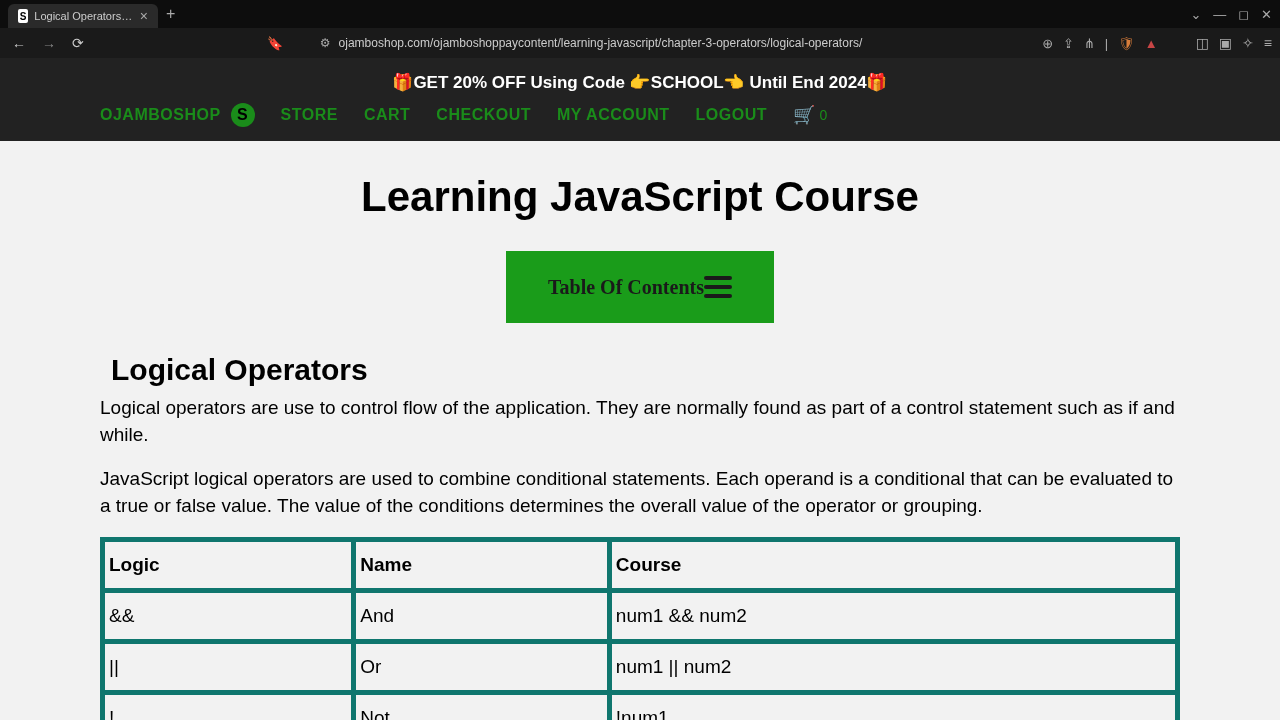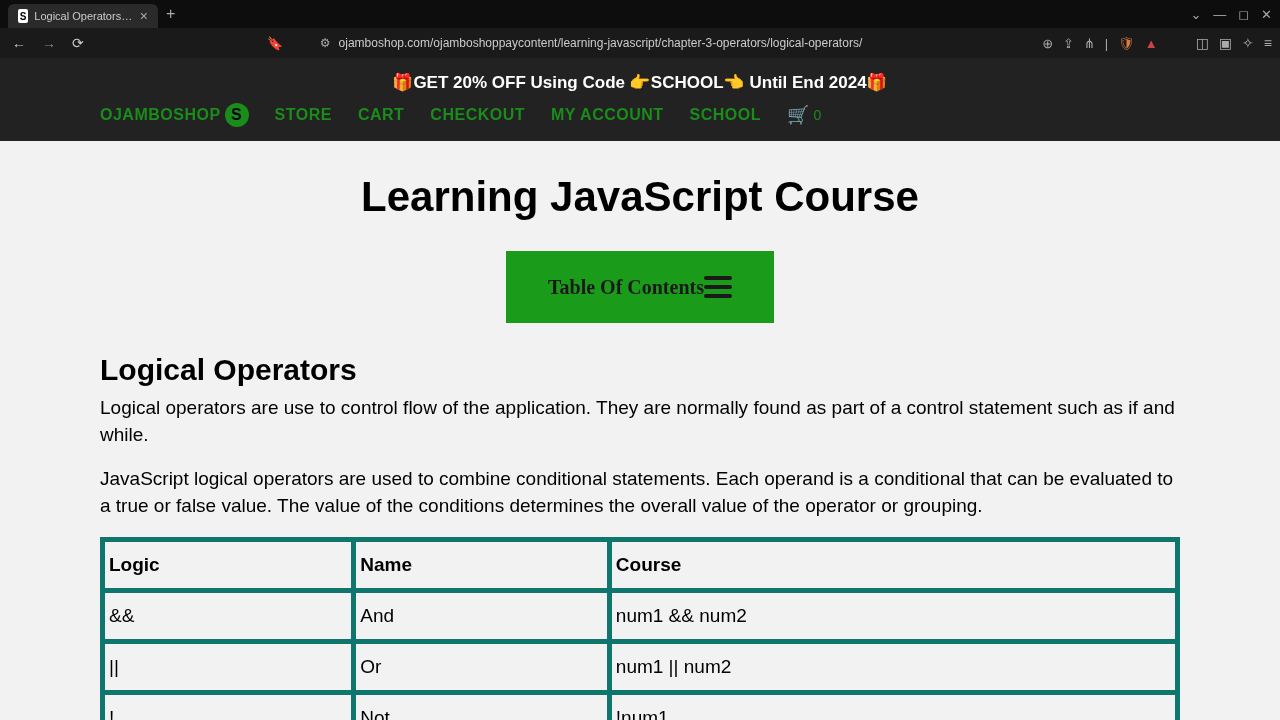--- a/index.html
+++ b/index.html
@@ -30,35 +30,35 @@
     .far-right-icons { display: flex; gap: 10px; color: #aaa; font-size: 14px; margin-left: 30px; }
     
     
     .viewport { background: #0369a1; height: calc(720px - 58px); overflow-y: auto; position: relative; }
     
     
     .site-header { background: #222; padding: 10px 0 14px 0; }
     .promo-banner { text-align: center; color: #fff; font-weight: bold; font-size: 17px; padding: 4px 0 10px 0; }
     .main-nav { display: flex; align-items: center; gap: 26px; padding: 0 100px; }
     .nav-link { color: #1a8c1a; font-weight: bold; font-size: 16px; text-decoration: none; letter-spacing: 0.5px; }
-    .brand { display: flex; align-items: center; gap: 4px; }
+    .brand { display: flex; align-items: center; gap: 10px; }
     .brand-s { width: 24px; height: 24px; background: #1a8c1a; border-radius: 50%; display: flex; align-items: center; justify-content: center; color: #000; font-weight: bold; font-size: 16px; }
     .cart-link { display: flex; align-items: center; gap: 4px; color: #1a8c1a; }
     .cart-icon { font-size: 18px; }
     .cart-count { font-size: 14px; }
     
     
     .content { background: #f2f2f2; padding: 20px 0 40px 0; }
     .content-inner { max-width: 1080px; margin: 0 auto; padding: 0 0; }
     .course-title { text-align: center; font-size: 42px; font-weight: bold; color: #000; margin: 12px 0 30px 0; }
     .toc-button { display: flex; align-items: center; justify-content: center; background: #1a9c1a; color: #1a1a1a; width: 268px; height: 72px; margin: 0 auto 30px auto; cursor: pointer; font-family: Georgia, serif; font-weight: bold; font-size: 20px; }
     .hamburger { display: flex; flex-direction: column; gap: 5px; }
     .hamburger span { width: 28px; height: 4px; background: #1a1a1a; border-radius: 2px; }
     
-    .section-title { font-size: 30px; font-weight: bold; color: #000; margin-bottom: 8px; }
+    .section-title { font-size: 30px; font-weight: bold; color: #000; margin-bottom: 8px; margin-left: 11px; }
     .section-para { font-size: 19px; color: #000; line-height: 1.4; margin-bottom: 18px; }
     .table-caption { font-style: italic; font-size: 19px; color: #000; margin-bottom: 16px; }
     
     table { width: 100%; border-collapse: collapse; background: #fff; }
     th, td { border: 5px solid #0f766e; padding: 12px 4px; text-align: left; font-size: 19px; }
     th { font-weight: bold; background: #f2f2f2; }
     td { background: #f2f2f2; }
     
     
     .viewport::-webkit-scrollbar { width: 12px; }
@@ -115,21 +115,21 @@
     <div class="promo-banner">🎁GET 20% OFF Using Code 👉SCHOOL👈 Until End 2024🎁</div>
     <nav class="main-nav">
       <a class="nav-link brand">
         <span>OJAMBOSHOP</span>
         <span class="brand-s">S</span>
       </a>
       <a class="nav-link">STORE</a>
       <a class="nav-link">CART</a>
       <a class="nav-link">CHECKOUT</a>
       <a class="nav-link">MY ACCOUNT</a>
-      <a class="nav-link">SCHOOL</a>
+      <a class="nav-link">LOGOUT</a>
       <a class="cart-link">
         <span class="cart-icon">🛒</span>
         <span class="cart-count">0</span>
       </a>
     </nav>
   </div>
 
   <div class="content">
     <div class="content-inner">
       <h1 class="course-title">Learning JavaScript Course</h1>

